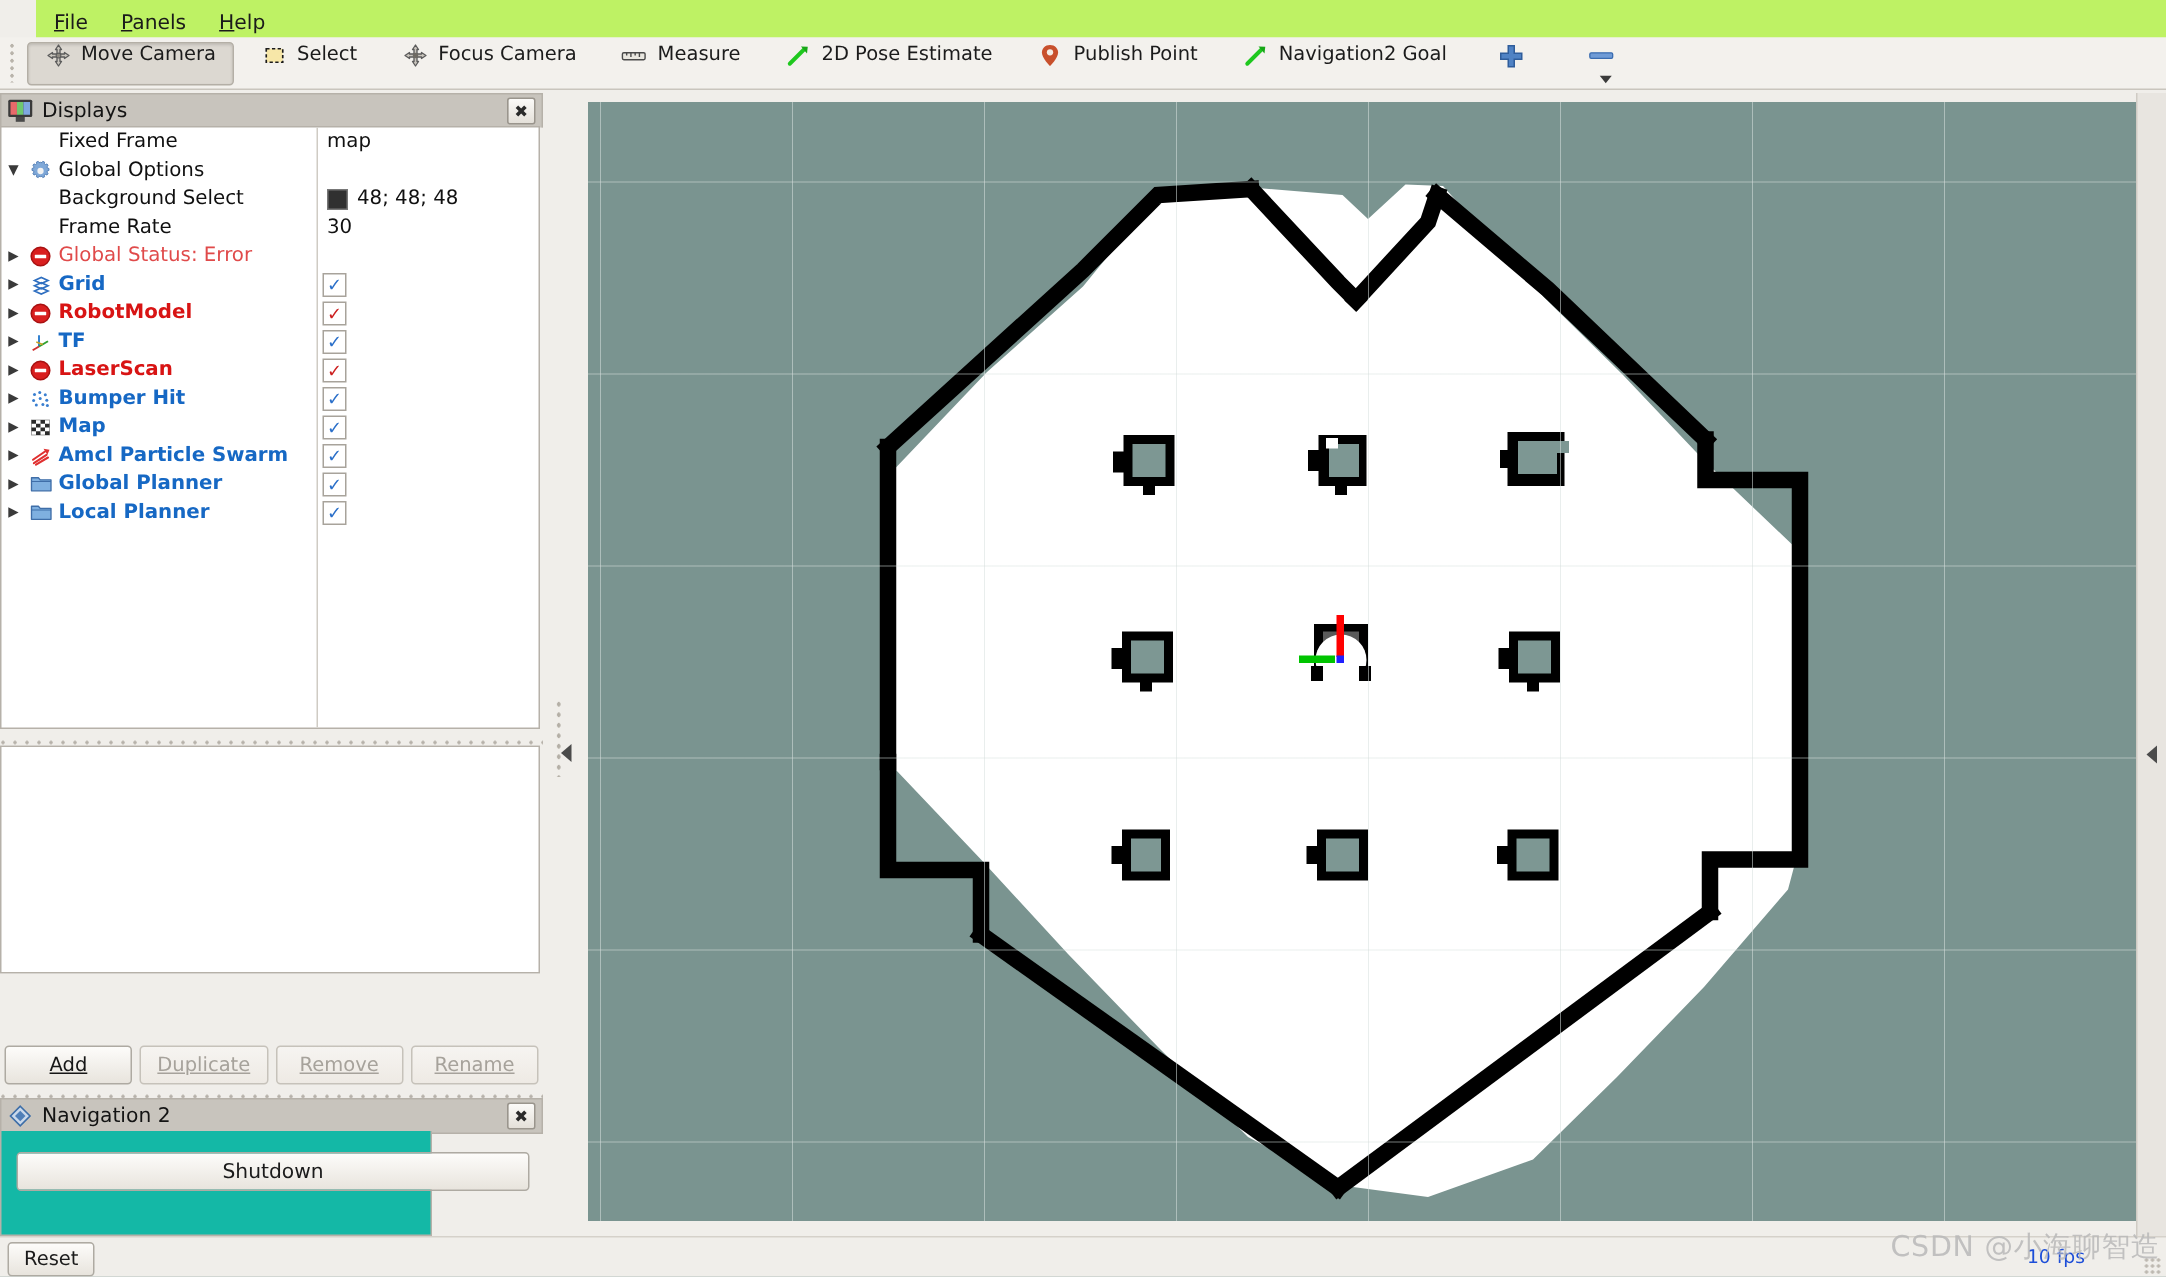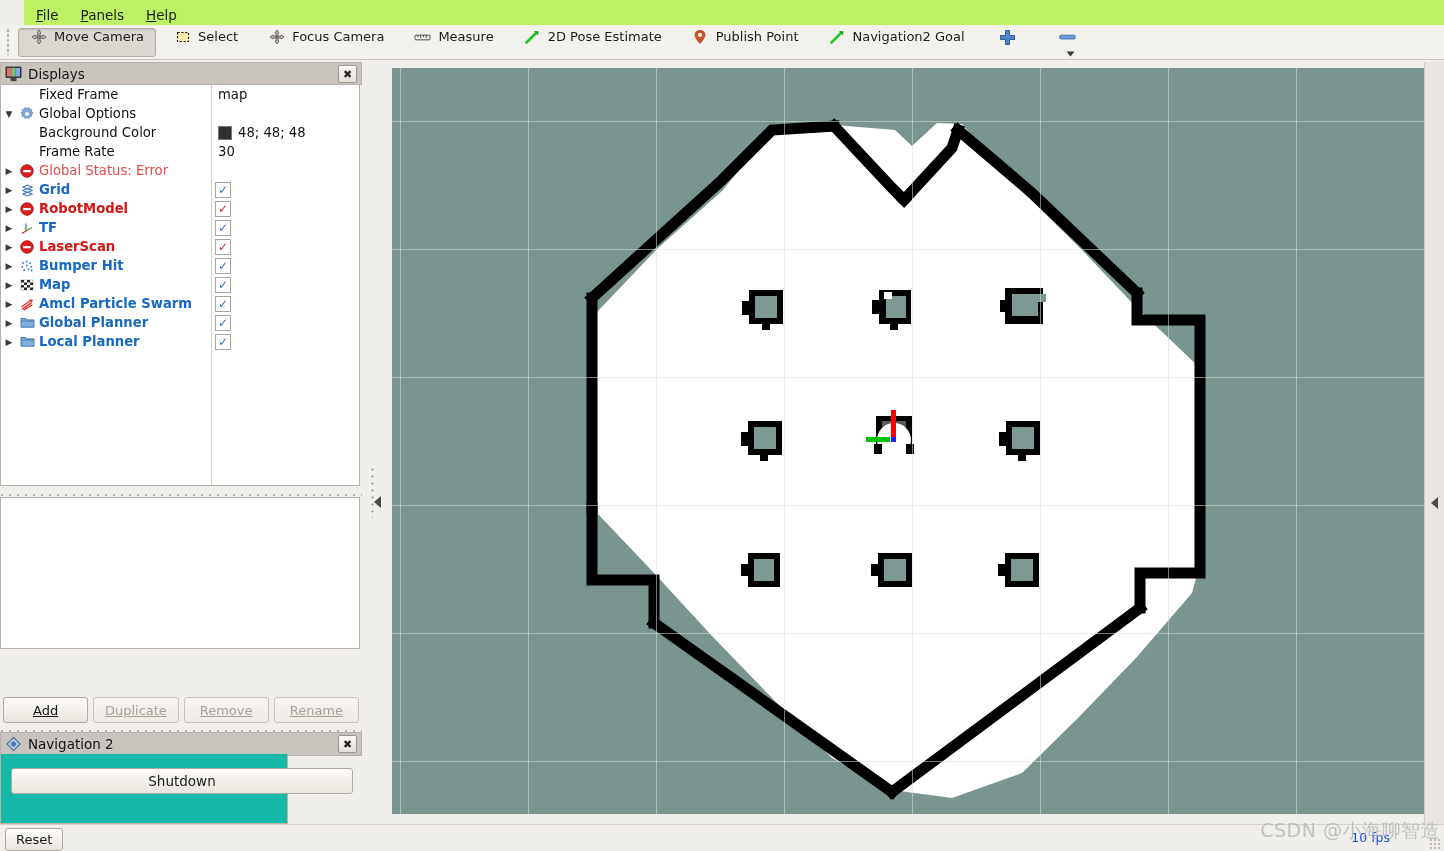--- a/index.html
+++ b/index.html
@@ -240,21 +240,21 @@
             <path d="M7 1.2 l1 .25 .5-.9 1.25.55 -.2 1 .85.6 .95-.45 .75 1.15 -.75.7 .25 1 1.05.2 0 1.35 -1.05.2 -.25 1 .75.7 -.75 1.15 -.95-.45 -.85.6 .2 1 -1.25.55 -.5-.9 -1 .25 -1-.25 -.5.9 -1.25-.55 .2-1 -.85-.6 -.95.45 -.75-1.15 .75-.7 -.25-1 -1.05-.2 0-1.35 1.05-.2 .25-1 -.75-.7 .75-1.15 .95.45 .85-.6 -.2-1 1.25-.55 .5.9 Z" fill="#7fa8d8" stroke="#4e7ab3" stroke-width=".6"></path>
             <circle cx="7" cy="7" r="2.1" fill="#f2f2f2"></circle>
           </svg>
         </span>
         <span class="label plain">Global Options</span>
       </div>
 
       <div class="row">
         <span class="arrow"></span>
         <span class="rowicon"></span>
-        <span class="label plain">Background Color</span>
+        <span class="label plain">Background Select</span>
         <span class="value">
           <span class="swatch"></span>
           <span>48; 48; 48</span>
         </span>
       </div>
 
       <div class="row">
         <span class="arrow"></span>
         <span class="rowicon"></span>
         <span class="label plain">Frame Rate</span>

